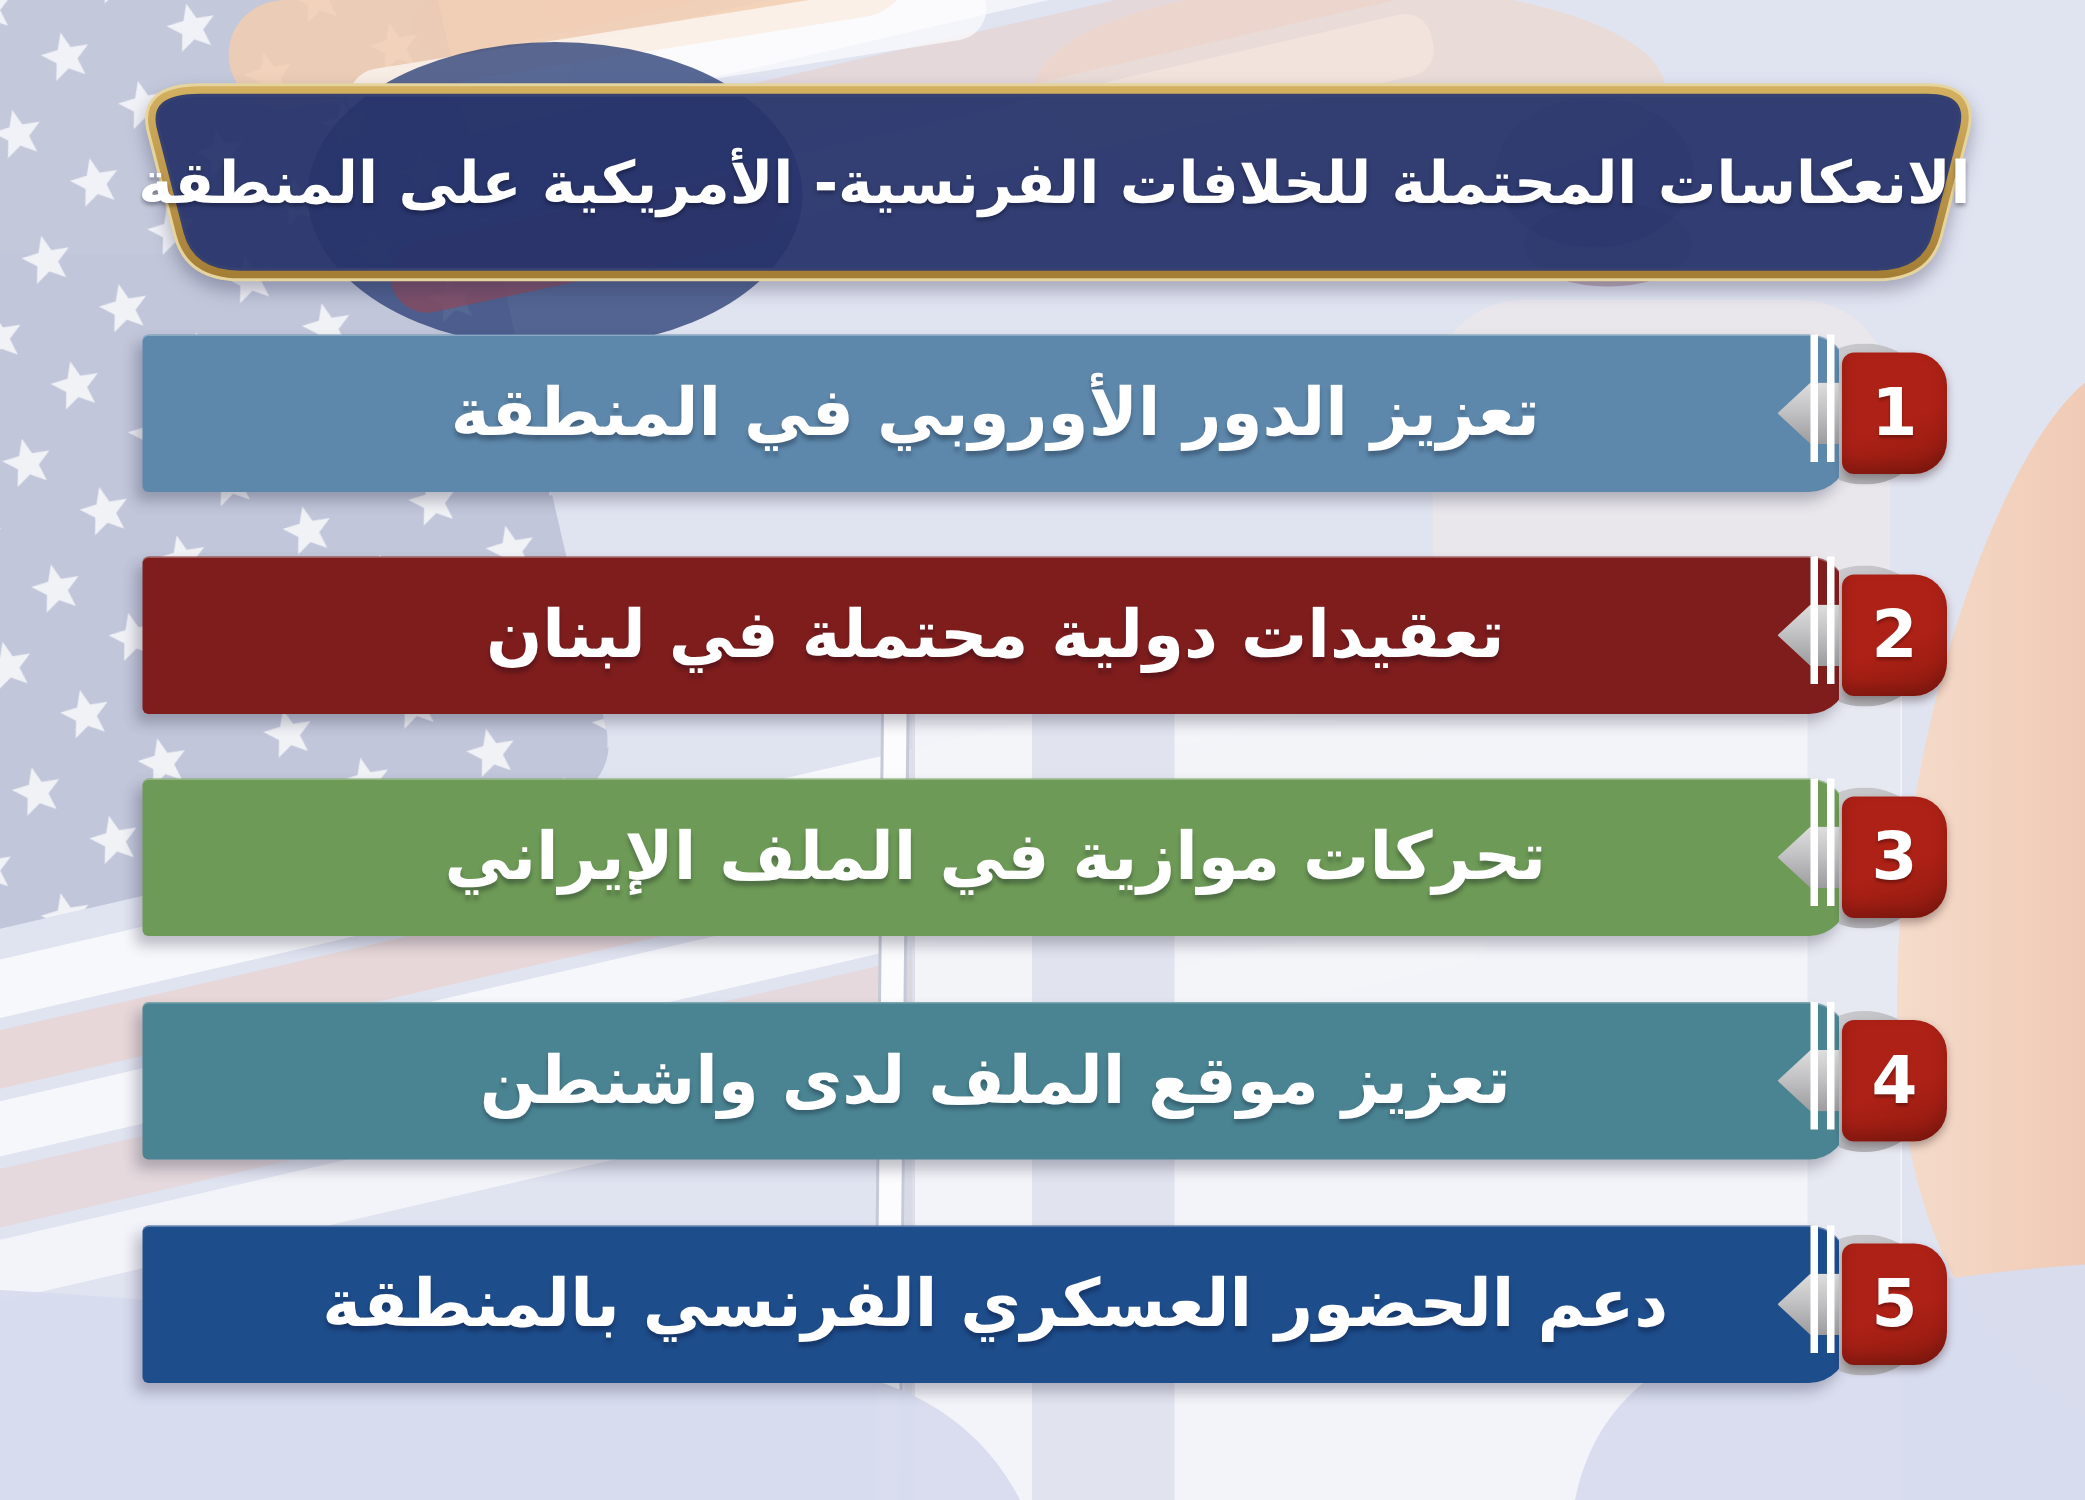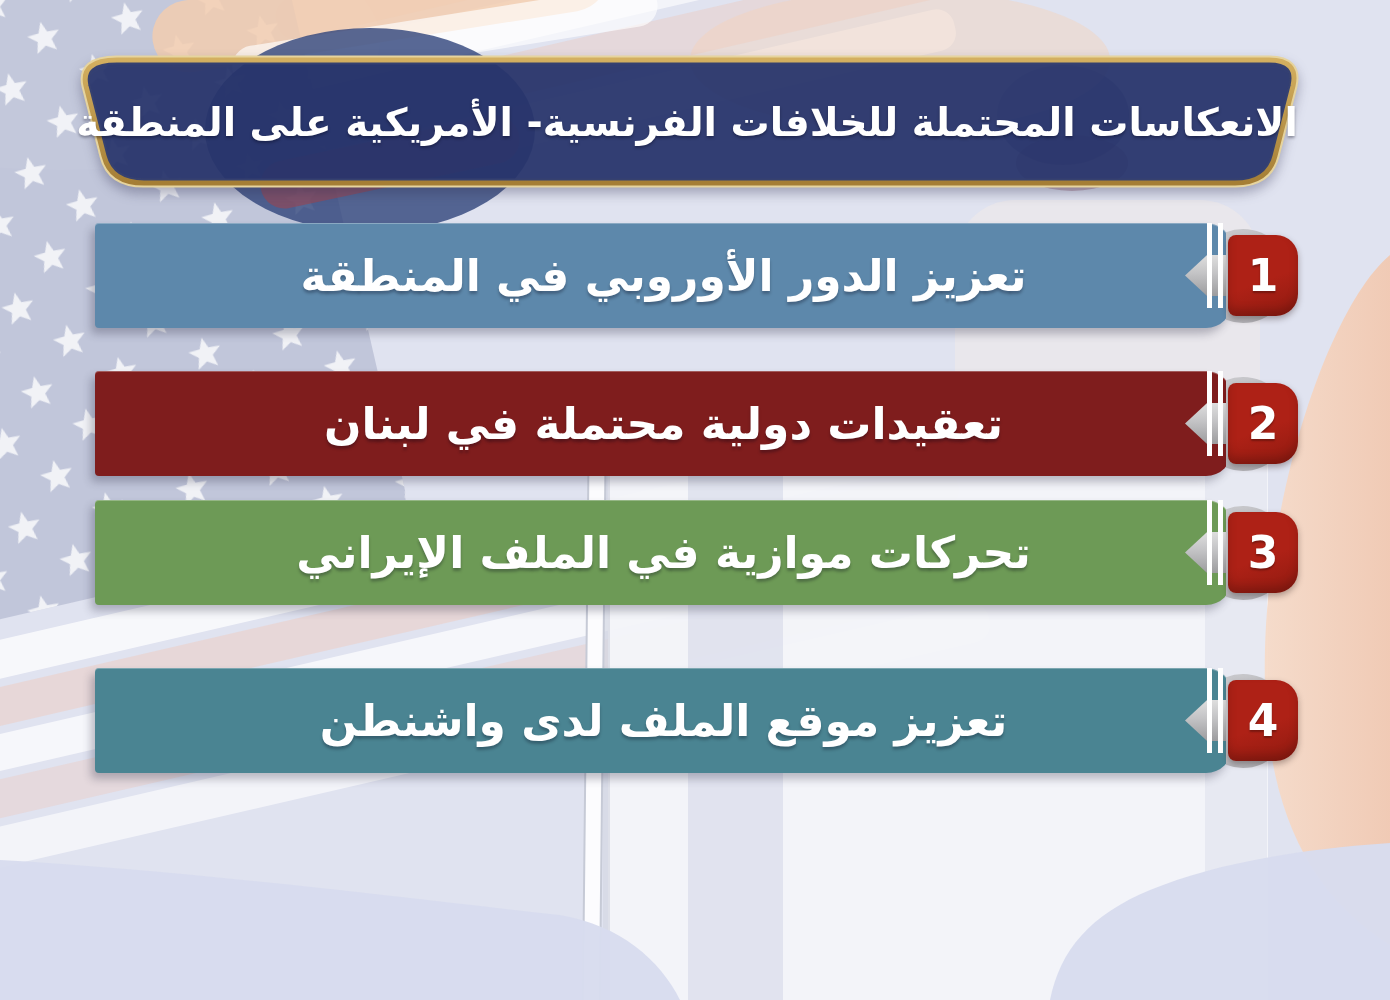--- a/index.html
+++ b/index.html
@@ -4,21 +4,21 @@
 <style>
   html,body{margin:0;padding:0;background:#cfd3e4;}
   .stage{
     position:relative;width:1390px;height:1000px;margin:0 auto;
     overflow:hidden;background:#e0e3f0;
     font-family:"DejaVu Sans",sans-serif;
     direction:rtl;
   }
   .bg-art{position:absolute;inset:0;z-index:0;}
   
-  .banner{position:absolute;left:72px;top:50px;width:1230px;height:148px;z-index:3;}
+  .banner{position:absolute;left:88px;top:50px;width:1230px;height:148px;z-index:3;}
   .banner svg{position:absolute;inset:0;overflow:visible;}
   .banner .title-text{
     position:absolute;left:30px;right:30px;top:14px;bottom:18px;
     display:flex;align-items:center;justify-content:center;
     color:#fff;font-weight:bold;font-size:39px;white-space:nowrap;
     text-shadow:0 2px 3px rgba(0,0,20,.35);
   }
   
   .row{position:absolute;left:95px;width:1210px;height:85px;z-index:2;}
   .bar{
@@ -148,21 +148,21 @@
     <div class="bar" style="background: #7f1d1d;">
       <div class="bar-label">تعقيدات دولية محتملة في لبنان</div>
     </div>
     <div class="stem"></div>
     <div class="halo"></div>
     <div class="stripe s1"></div>
     <div class="stripe s2"></div>
     <div class="badge" style="background: linear-gradient(160deg, rgb(174, 33, 22) 55%, rgb(143, 26, 16) 100%);">2</div>
   </div>
 
-  <div class="row" style="top:500px">
+  <div class="row" style="top:519px">
     <div class="bar" style="background: rgb(109, 154, 86);">
       <div class="bar-label">تحركات موازية في الملف الإيراني</div>
     </div>
     <div class="stem"></div>
     <div class="halo"></div>
     <div class="stripe s1"></div>
     <div class="stripe s2"></div>
     <div class="badge" style="background: linear-gradient(160deg, rgb(174, 33, 22) 55%, rgb(143, 26, 16) 100%);">3</div>
   </div>
 
@@ -170,14 +170,24 @@
     <div class="bar" style="background: rgb(74, 132, 146);">
       <div class="bar-label">تعزيز موقع الملف لدى واشنطن</div>
     </div>
     <div class="stem"></div>
     <div class="halo"></div>
     <div class="stripe s1"></div>
     <div class="stripe s2"></div>
     <div class="badge" style="background: linear-gradient(160deg, rgb(174, 33, 22) 55%, rgb(143, 26, 16) 100%);">4</div>
   </div>
 
+  <div class="row" style="top:817px">
+    <div class="bar" style="background: rgb(30, 77, 140);">
+      <div class="bar-label">دعم الحضور العسكري الفرنسي بالمنطقة</div>
+    </div>
+    <div class="stem"></div>
+    <div class="halo"></div>
+    <div class="stripe s1"></div>
+    <div class="stripe s2"></div>
+    <div class="badge" style="background: linear-gradient(160deg, rgb(174, 33, 22) 55%, rgb(143, 26, 16) 100%);">5</div>
+  </div>
 
 </div>
 
 </body></html>

